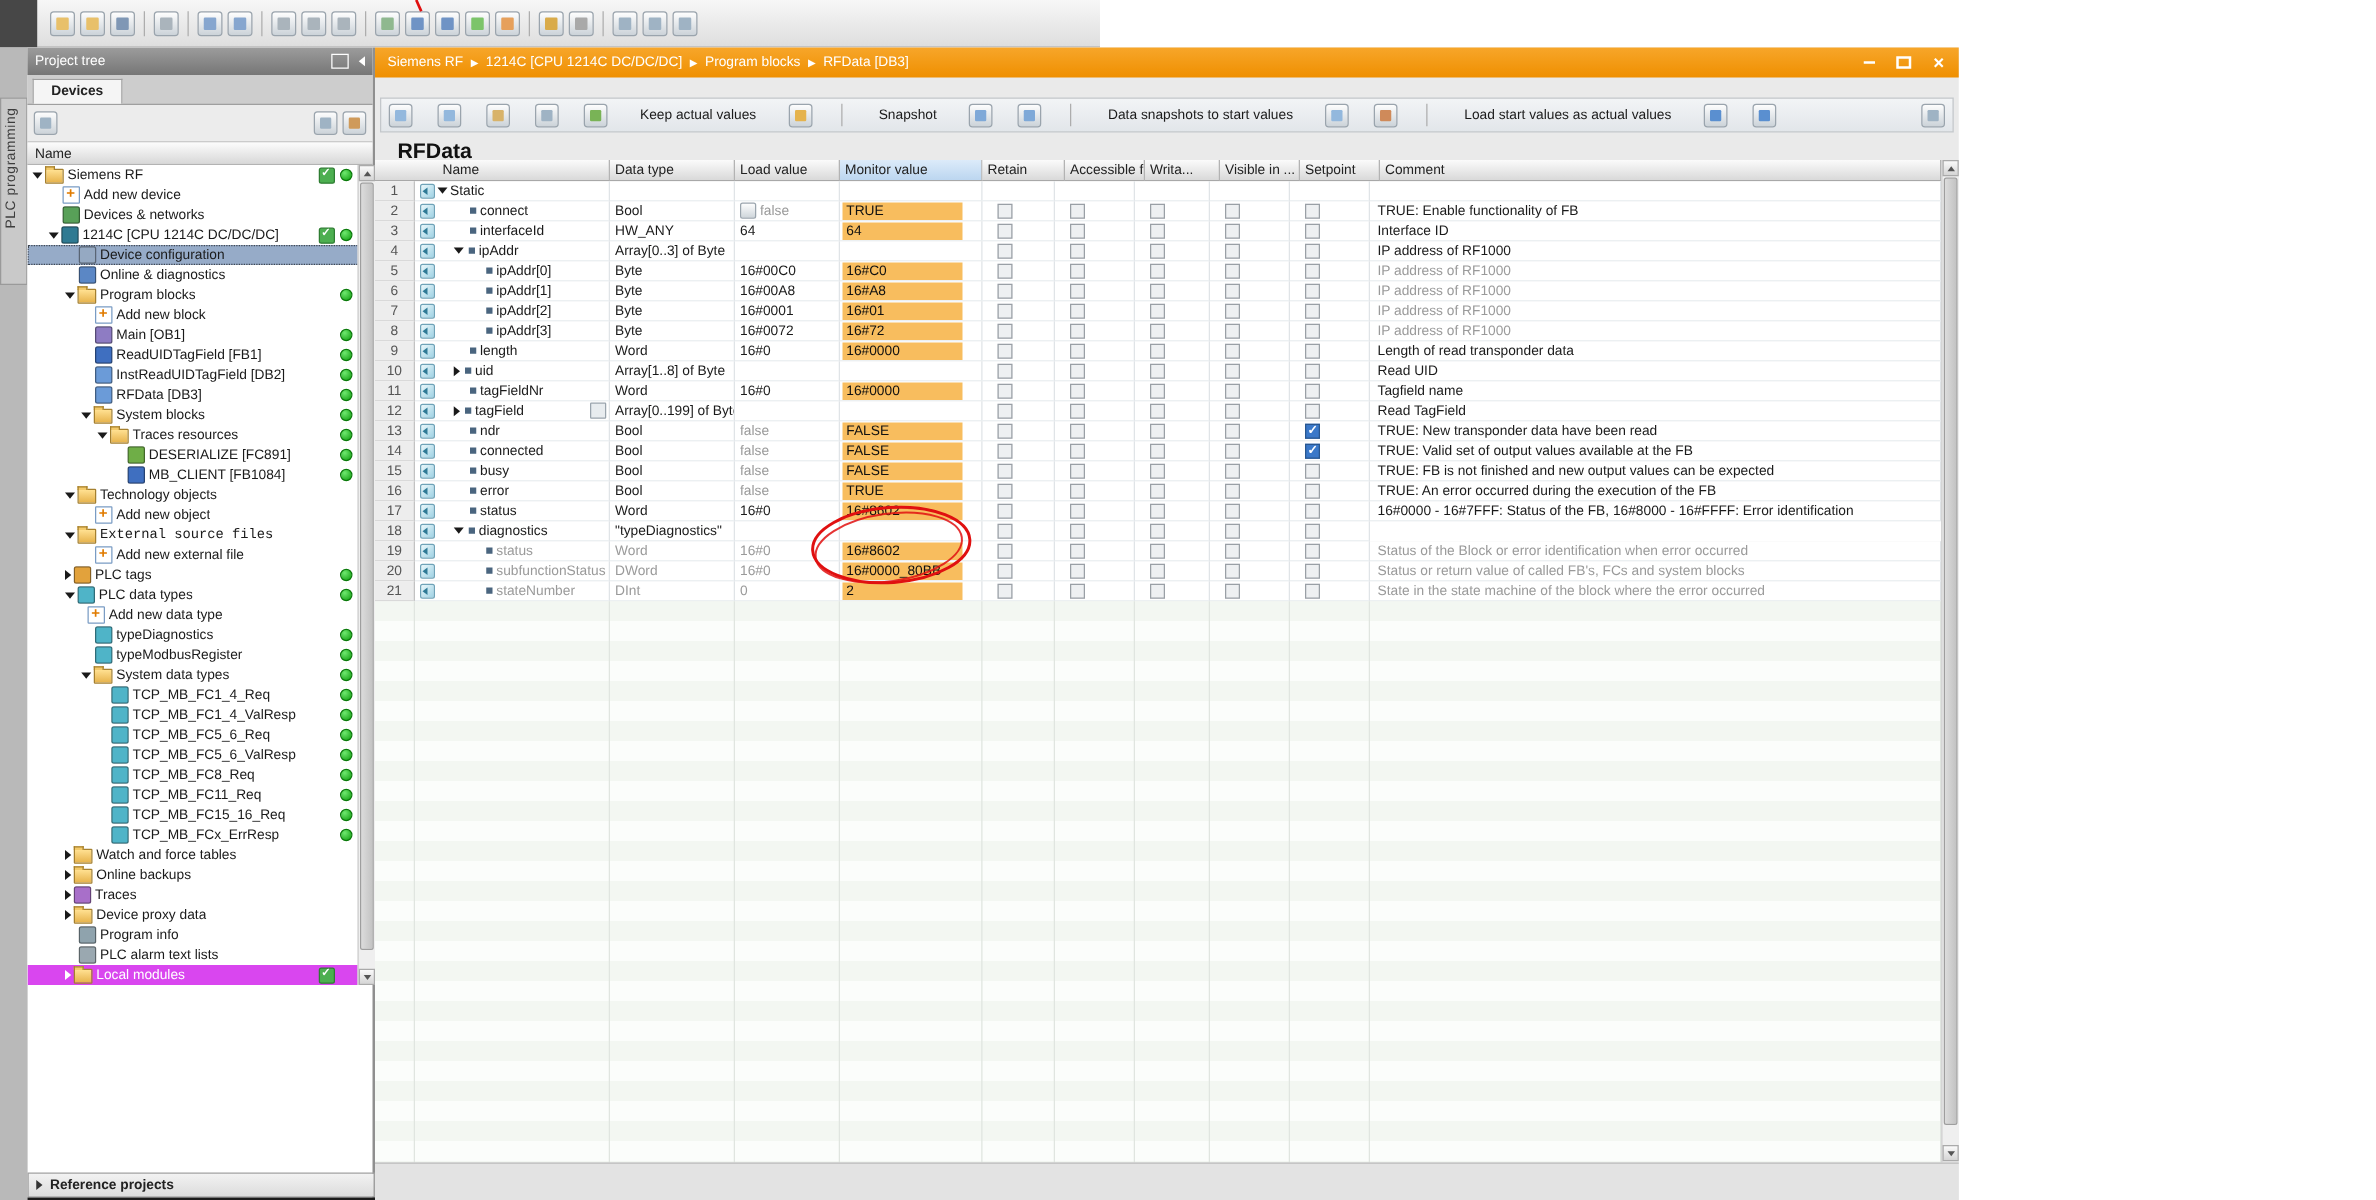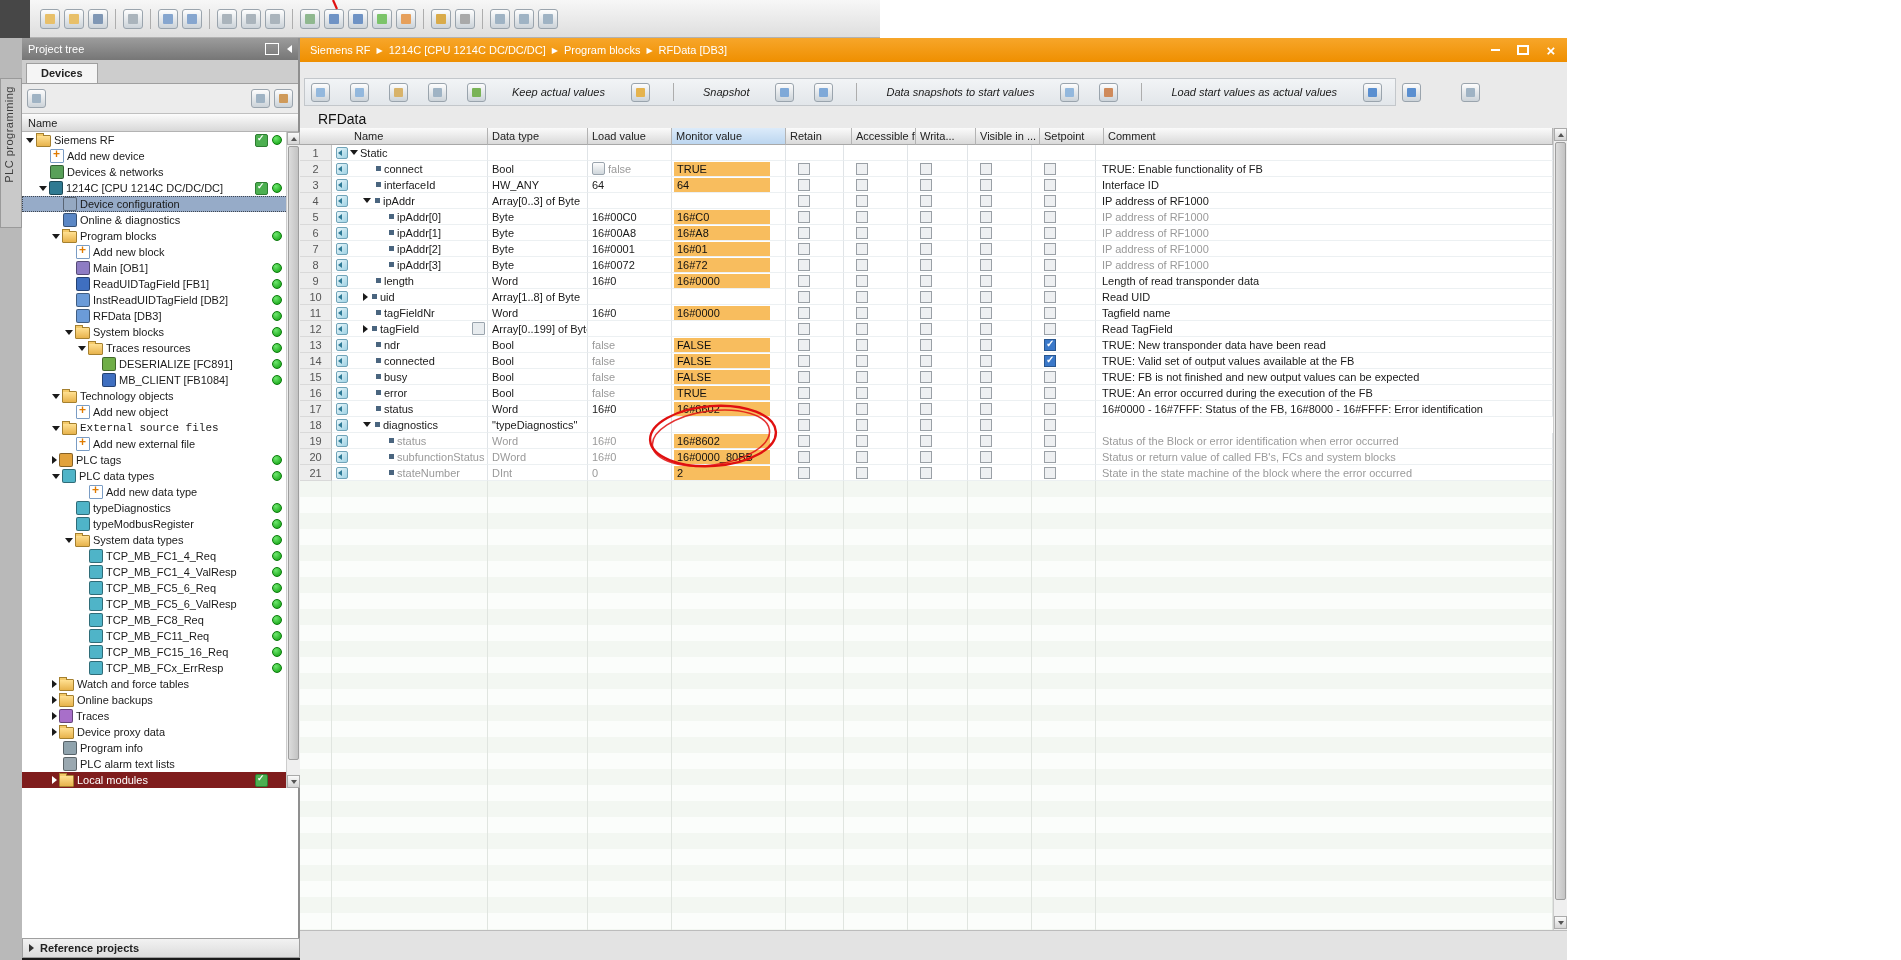--- a/index.html
+++ b/index.html
@@ -36,21 +36,21 @@
        display:flex;align-items:center;padding:0 5px;box-sizing:border-box;gap:4px;}
   .mico{width:17px;height:17px;border-radius:3px;border:1px solid #9aa4ad;flex:none;
        background:linear-gradient(#fdfdfd,#ccd3d9);position:relative;}
   .mico::after{content:"";position:absolute;inset:4px;border-radius:1px;background:var(--c,#8d99a5);}
   .tree-toolbar .sp{flex:1;}
   .tree-colhead{position:absolute;left:0;top:76px;width:100%;height:18px;background:linear-gradient(#fcfcfc,#d8d8d8);
        border-bottom:1px solid #b3b3b3;display:flex;align-items:center;padding-left:6px;box-sizing:border-box;color:#222;}
   .tree-list{position:absolute;left:0;top:94px;width:100%;height:656px;overflow:hidden;background:#fff;}
   .trow{height:16px;display:flex;align-items:center;position:relative;white-space:nowrap;color:#1a1a1a;}
   .trow.sel{background:#96abc8;outline:1px dotted #3f4650;outline-offset:-1px;}
-  .trow.dark{background:#7f1d1d;color:#fff;}
+  .trow.dark{background:#d946ef;color:#fff;}
   .tlbl{margin-left:3px;overflow:hidden;text-overflow:ellipsis;}
   .exp{flex:none;margin-right:2px;}
   .exp.o{width:0;height:0;border-left:4px solid transparent;border-right:4px solid transparent;border-top:5px solid currentColor;}
   .exp.c{width:0;height:0;border-top:4px solid transparent;border-bottom:4px solid transparent;border-left:5px solid currentColor;}
   .exp.none{width:9px;height:1px;}
   .ticon{flex:none;}
   .ticon.fold{width:13px;height:10px;background:linear-gradient(#ffe091,#e7b34c);border:1px solid #a5802f;border-radius:1px;position:relative;margin-top:2px;}
   .ticon.fold::before{content:"";position:absolute;top:-3px;left:-1px;width:6px;height:2px;background:#f4ca69;border:1px solid #a5802f;border-bottom:none;}
   .ticon.blk{width:12px;height:12px;border-radius:2px;border:1px solid rgba(0,0,0,.4);background:var(--c,#9aa8b5);}
   .ticon.addic{width:12px;height:12px;background:#fff;border:1px solid #7a9cc4;position:relative;border-radius:1px;}
@@ -77,26 +77,26 @@
   .crumb-bar{position:absolute;left:0;top:0;width:100%;height:24px;background:linear-gradient(#f7a62a,#ef8f00);
        display:flex;align-items:center;color:#fff;padding-left:8px;box-sizing:border-box;}
   .bc-item{margin:0 2px;cursor:default;}
   .bc-sep{margin:0 4px;font-size:8px;}
   .bc-sep::before{content:"\25B6";}
   .crumb-bar .sp{flex:1;}
   .wbtn{width:24px;height:17px;display:flex;align-items:center;justify-content:center;margin-right:4px;position:relative;}
   .wbtn.min::after{content:"";width:9px;height:2px;background:#fff;}
   .wbtn.res::after{content:"";width:8px;height:6px;border:2px solid #fff;}
   .wbtn.cls::after{content:"\00D7";color:#fff;font-size:15px;font-weight:bold;line-height:1;}
-  .main-toolbar{position:absolute;left:4px;top:40px;width:1092px;height:28px;background:linear-gradient(#f2f4f6,#e2e6ea);
-       border:1px solid #c3c7cb;box-sizing:border-box;display:flex;align-items:center;gap:20px;padding:0 6px;font-style:italic;}
+  .main-toolbar{position:absolute;left:4px;top:40px;width:1259px;height:28px;background:linear-gradient(#f2f4f6,#e2e6ea);
+       border:1px solid #c3c7cb;box-sizing:border-box;display:flex;align-items:center;gap:20px;padding:0 6px;}
   .tbtn{padding:2px 6px;color:#1a1a1a;white-space:nowrap;}
   .main-toolbar .tsep{height:18px;}
   .main-toolbar .sp{flex:1;}
-  .tbl-title{position:absolute;left:18px;top:73px;font-size:14px;font-weight:normal;color:#111;text-align:right;}
+  .tbl-title{position:absolute;left:18px;top:73px;font-size:17px;font-weight:bold;color:#111;text-align:right;}
   
   .tbl-head{position:absolute;left:0;top:90px;width:1253px;height:17px;display:flex;}
   .hcell{background:linear-gradient(#fbfbfb,#d9d9d9);border-right:1px solid #b3b3b3;border-bottom:1px solid #a8a8a8;
        box-sizing:border-box;display:flex;align-items:center;padding-left:4px;color:#222;white-space:nowrap;overflow:hidden;}
   .hcell.hl{background:linear-gradient(#dcebfa,#bcd6f0);}
   .tbl-body{position:absolute;left:0;top:107px;width:1253px;}
   .drow{height:16px;display:flex;background:#fff;}
   .dcell{border-right:1px solid #e0e4e7;border-bottom:1px solid #ecf0f2;box-sizing:border-box;display:flex;align-items:center;
        white-space:nowrap;overflow:hidden;}
   .c-num{width:32px;background:#ededed;border-right:1px solid #c2c2c2;border-bottom:1px solid #d9d9d9;justify-content:center;color:#555;}
@@ -304,21 +304,21 @@
           <span class="ticon blk" style="--c: #e2a23c;"></span>
           <span class="tlbl">PLC tags</span>
           <span class="b-dot"></span>
         </div>
         <div class="trow" style="padding-left: 30px;">
           <span class="exp o"></span>
           <span class="ticon blk" style="--c: #4fb4c8;"></span>
           <span class="tlbl">PLC data types</span>
           <span class="b-dot"></span>
         </div>
-        <div class="trow" style="padding-left: 56px;">
+        <div class="trow" style="padding-left: 37px;">
           <span class="exp none"></span>
           <span class="ticon addic"></span>
           <span class="tlbl">Add new data type</span>
         </div>
         <div class="trow" style="padding-left: 43px;">
           <span class="exp none"></span>
           <span class="ticon blk" style="--c: #4fb4c8;"></span>
           <span class="tlbl">typeDiagnostics</span>
           <span class="b-dot"></span>
         </div>

